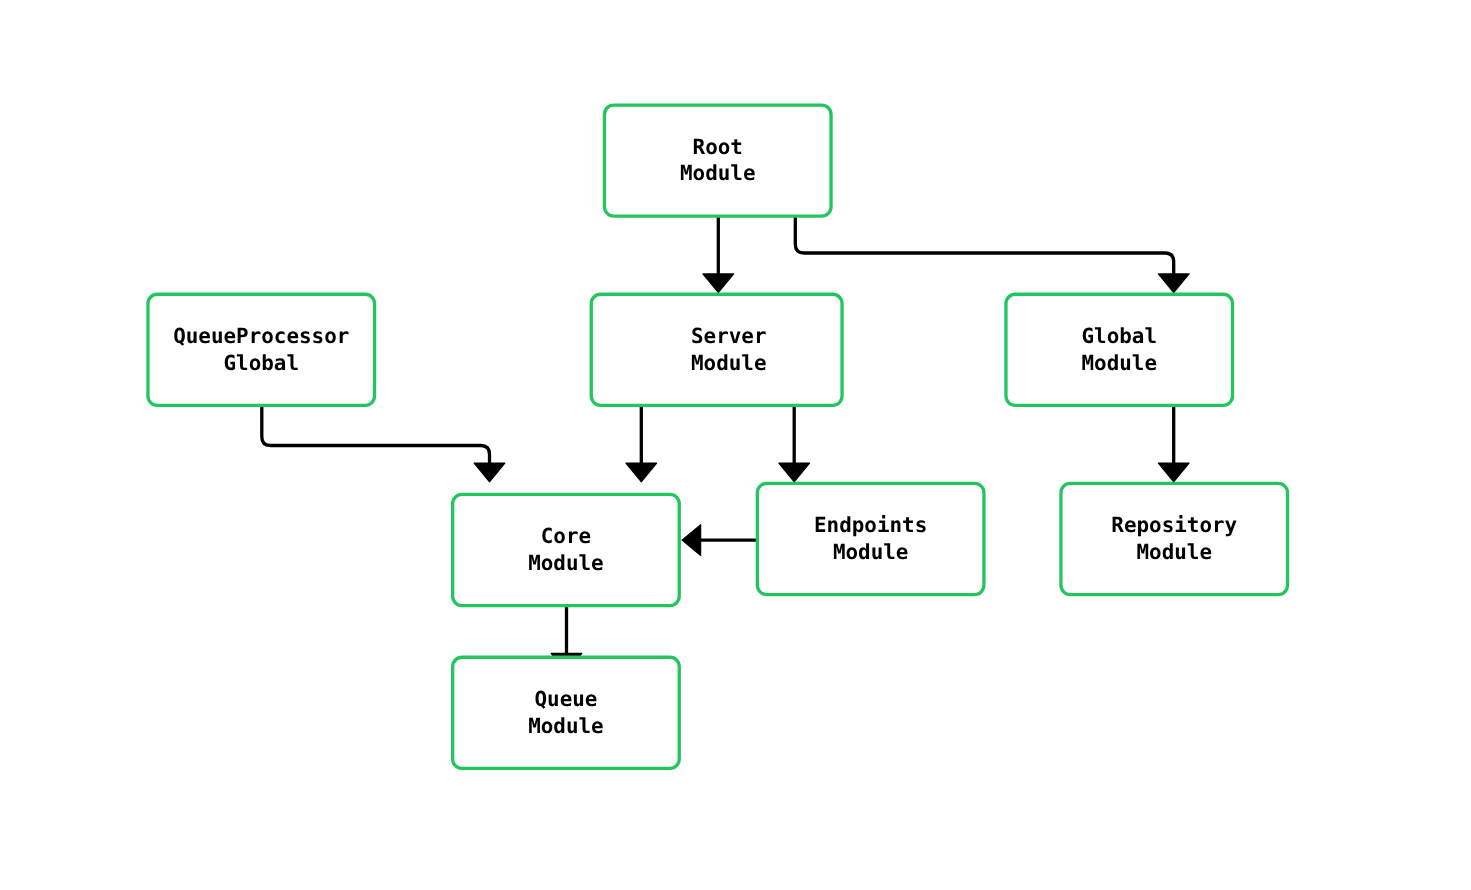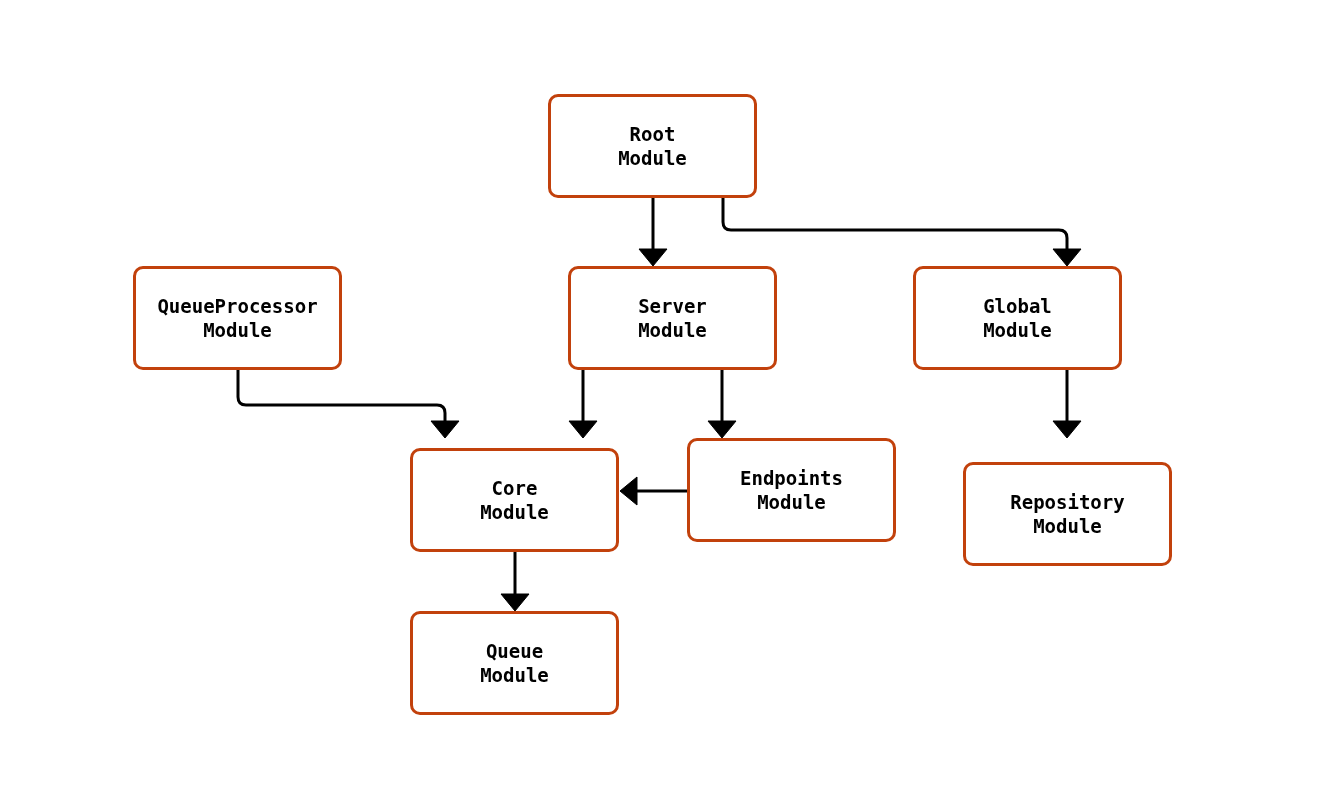--- a/index.html
+++ b/index.html
@@ -32,41 +32,41 @@
     fill: #000000;
     stroke: #000000;
     stroke-width: 1;
     stroke-linejoin: round;
   }
   .node {
     position: absolute;
     width: 203px;   
     height: 98px;   
     background: #ffffff;
-    border: 3px solid #c2410c;
+    border: 3px solid #22c55e;
     border-radius: 10px;
     display: flex;
     align-items: center;
     justify-content: center;
     text-align: center;
     font-size: 19px;
     line-height: 24px;
     font-weight: 700;
     color: #000000;
     white-space: pre-line;
     box-sizing: content-box;
   }
   .node-root            { left: 548px; top: 94px;  }
   .node-queueprocessor  { left: 133px; top: 266px; }
-  .node-server          { left: 568px; top: 266px; }
+  .node-server          { left: 536px; top: 266px; padding-left: 22px; }
   .node-global          { left: 913px; top: 266px; }
   .node-core            { left: 410px; top: 448px; }
   .node-endpoints       { left: 687px; top: 438px; }
-  .node-repository      { left: 963px; top: 438px; margin-top: 24px; }
-  .node-queue           { left: 410px; top: 611px; }
+  .node-repository      { left: 963px; top: 438px; }
+  .node-queue           { left: 410px; top: 596px; }
 </style>
 </head>
 <body>
 
 <div class="canvas">
 
   <svg class="edge-layer" viewBox="0 0 1337 809" xmlns="http://www.w3.org/2000/svg">
 
     <g>
       <path d="M653,198 L653,249"></path>
@@ -106,21 +106,21 @@
     <g>
       <path d="M515,542 L515,594"></path>
       <polygon points="515,611 501,594 529,594"></polygon>
     </g>
   </svg>
 
   <div class="node node-root">Root
 Module</div>
 
   <div class="node node-queueprocessor">QueueProcessor
-Module</div>
+Global</div>
 
   <div class="node node-server">Server
 Module</div>
 
   <div class="node node-global">Global
 Module</div>
 
   <div class="node node-core">Core
 Module</div>
 

